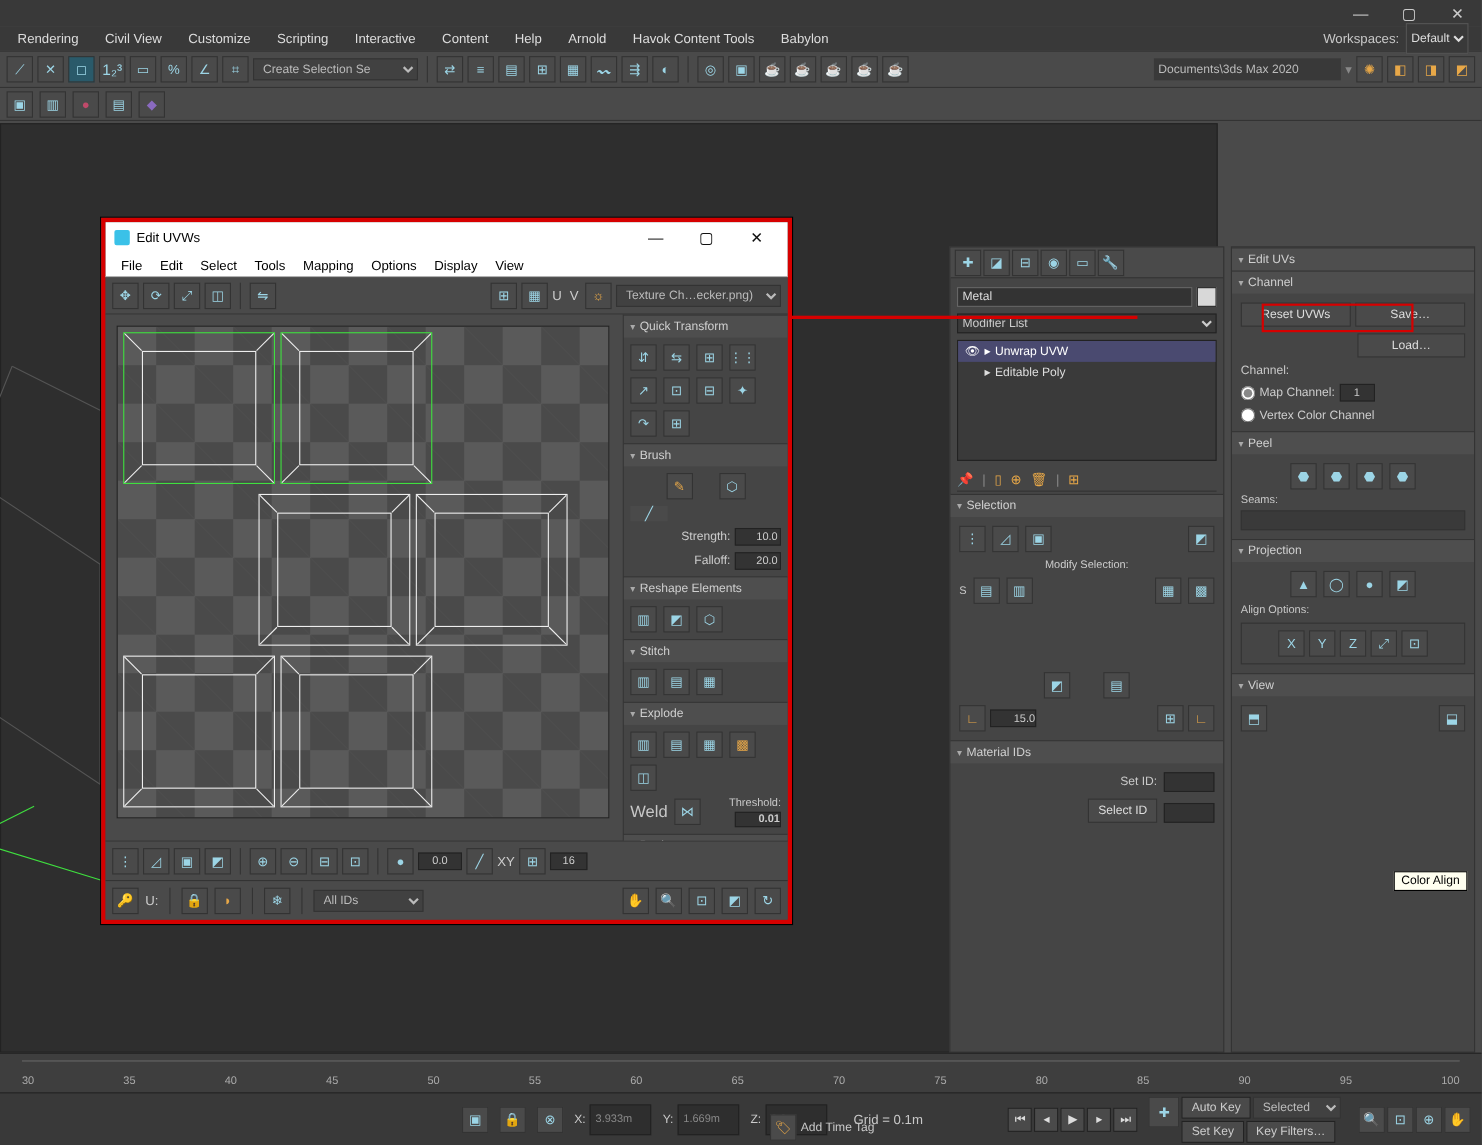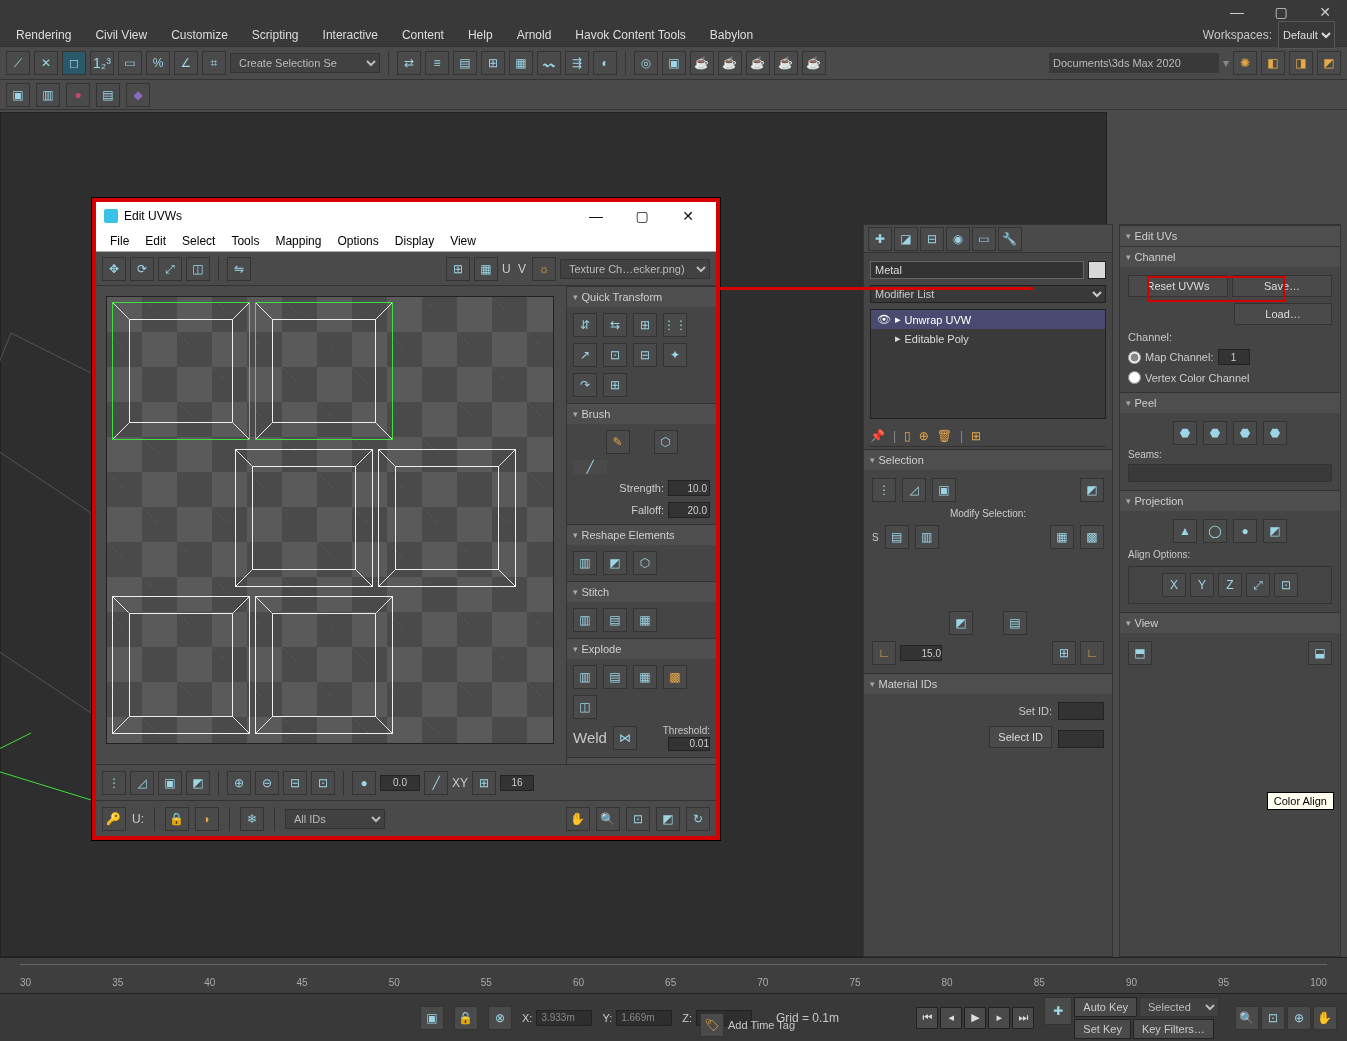--- a/index.html
+++ b/index.html
@@ -71,21 +71,21 @@
 
 
 .redline{position:absolute;top:287px;left:718px;width:316px;height:3px;background:#d60000;z-index:500}
 .redbox{position:absolute;top:276px;right:62px;width:138px;height:26px;border:2px solid #d60000;z-index:500;pointer-events:none}
 
 
 .timeline{position:absolute;left:0;right:0;bottom:48px;height:36px;background:#3e3e3e;border-top:1px solid #222;display:flex;align-items:center;padding:0 20px}
 .ticks{flex:1;height:24px;position:relative;border-top:1px solid #666;display:flex;justify-content:space-between;align-items:flex-end;font-size:10px;color:#aaa}
 .statusbar{position:absolute;left:0;right:0;bottom:0;height:48px;background:#393939;border-top:1px solid #222;display:flex;align-items:center;padding:0 10px;gap:10px}
 .statusbar .coord{display:flex;align-items:center;gap:4px;color:#ccc;font-size:11px}
-.statusbar input{width:56px;height:16px;background:#2e2e2e;border:1px solid #222;color:#888;font-size:10px;padding:0 4px}
+.statusbar input{width:56px;height:28px;background:#2e2e2e;border:1px solid #222;color:#888;font-size:10px;padding:0 4px}
 .playctrl{display:flex;gap:2px}
 .playctrl .pb{width:22px;height:22px;background:#4a4a4a;border:1px solid #222;display:flex;align-items:center;justify-content:center;color:#ddd;font-size:11px}
 .keybtn{height:20px;background:#4a4a4a;border:1px solid #222;color:#ccc;font-size:11px;padding:0 8px;display:flex;align-items:center}
 
 
 .rightpanels{position:absolute;top:224px;right:6px;width:478px;bottom:84px;display:flex;gap:6px}
 .rightpanels .col{background:#454545;border:1px solid #333;display:flex;flex-direction:column;overflow:hidden}
 .rightpanels .col.left{width:250px}
 .rightpanels .col.right{width:222px}
 
@@ -332,21 +332,21 @@
           <div class="ib">▥</div>
           <div class="ib">▤</div>
           <div class="ib">▦</div>
           <div class="ib o">▩</div>
           <div class="ib">◫</div>
           <div style="width:100%;display:flex;gap:6px;align-items:center">
             <span style="font-size:15px">Weld</span>
             <div class="ib">⋈</div>
             <div style="flex:1;text-align:right">
               <div style="font-size:10px">Threshold:</div>
-              <input style="width: 42px; height: 14px; background: rgb(51, 51, 51); border: 1px solid rgb(34, 34, 34); color: rgb(204, 204, 204); font-size: 10px; text-align: right;" value="0.01">
+              <input style="width: 42px; height: 14px; background: rgb(51, 51, 51); border: 1px solid rgb(34, 34, 34); color: rgb(204, 204, 204); font-size: 10px; text-align: right; font-weight: bold;" value="0.01">
             </div>
           </div>
         </div>
         </div>
       <div class="rollout">
           <div class="rollhead">Peel</div>
         </div>
     </div>
   </div>
   <div class="uvbot1">

